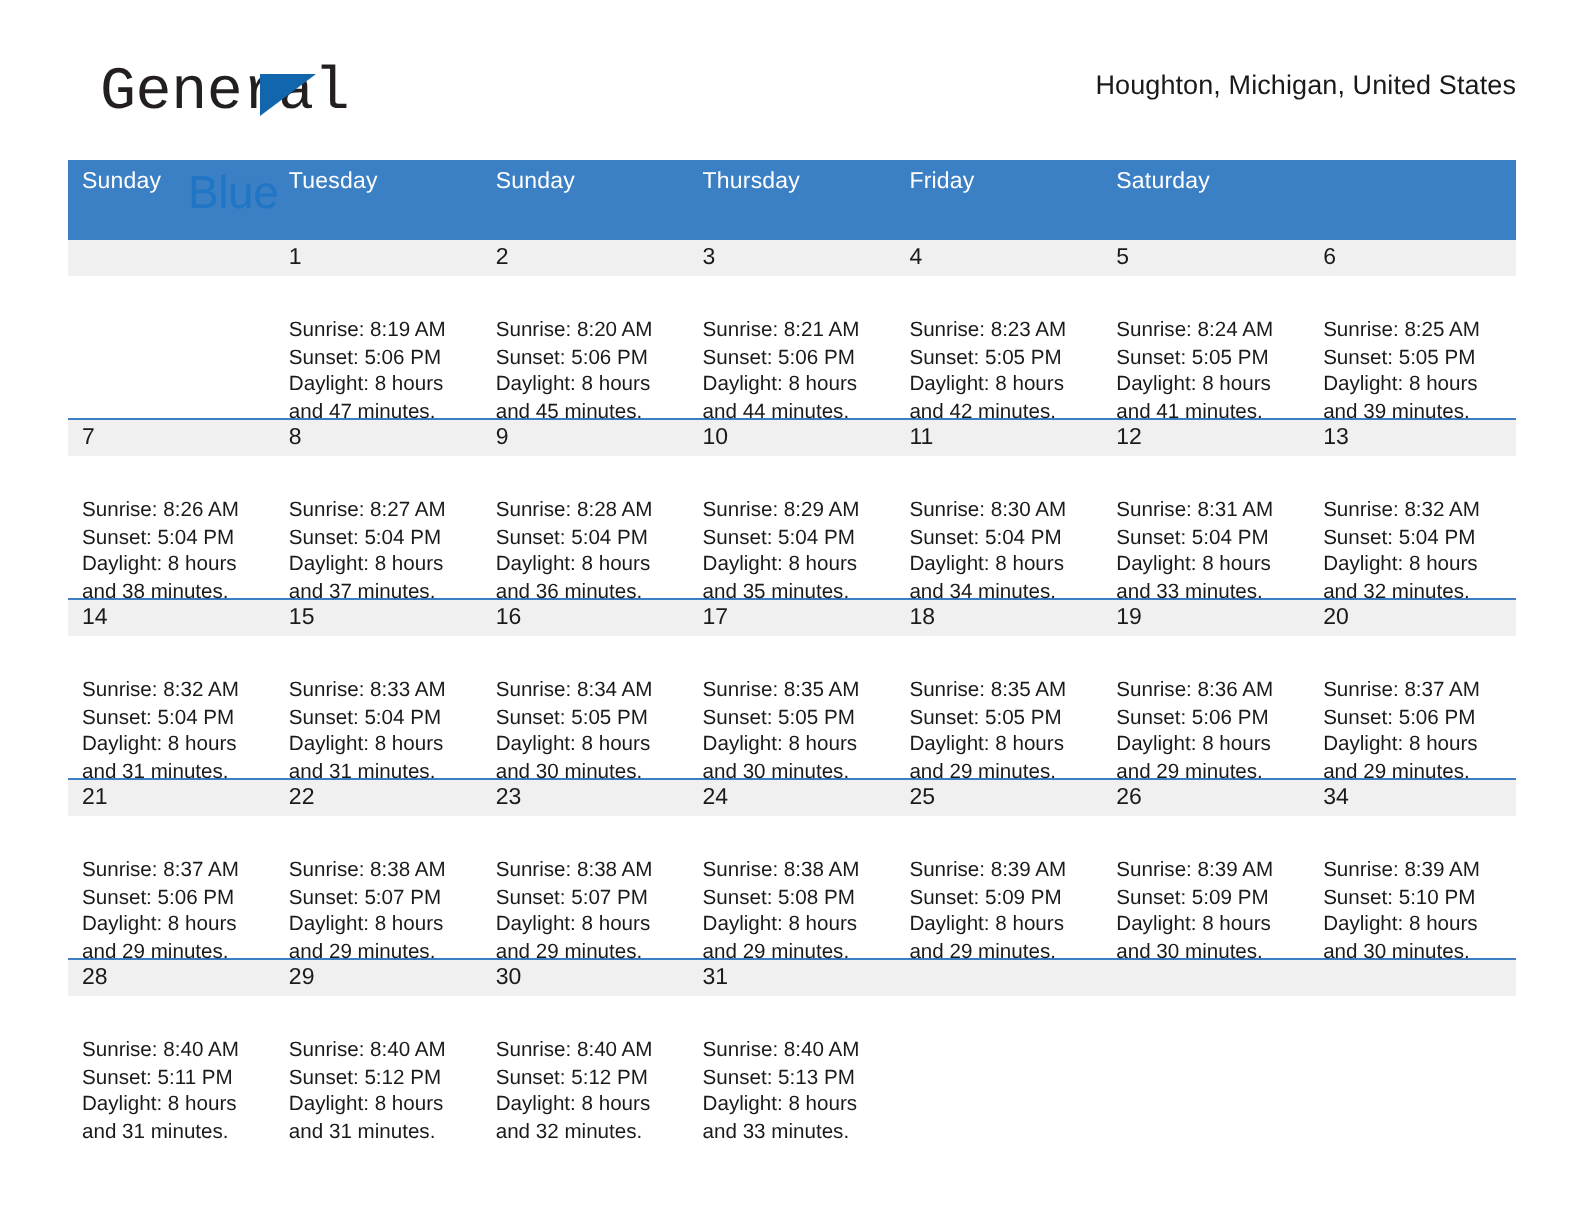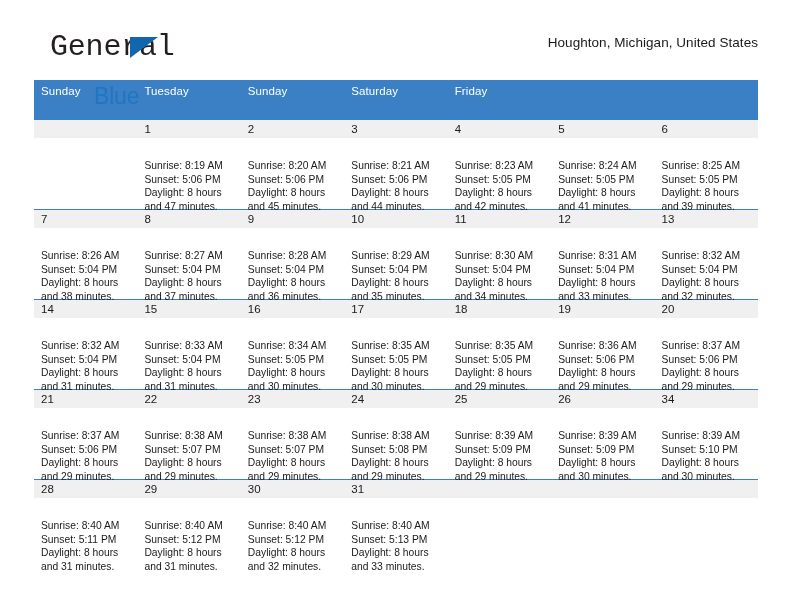--- a/index.html
+++ b/index.html
@@ -114,22 +114,23 @@
       <div class="location">Houghton, Michigan, United States</div>
     </div>
   </div>
 
   <div class="calendar">
 
     <div class="weekdays">
       <div class="weekday">Sunday</div>
       <div class="weekday">Tuesday</div>
       <div class="weekday">Sunday</div>
+      <div class="weekday">Thursday</div>
+      <div class="weekday">Friday</div>
       <div class="weekday">Saturday</div>
-      <div class="weekday">Friday</div>
     </div>
 
     <div class="week">
       <div class="day empty">
           <div class="daynum-band"></div>
           <div class="info"></div>
         </div>
       <div class="day">
           <div class="daynum-band">1</div>
           <div class="info">Sunrise: 8:19 AM

